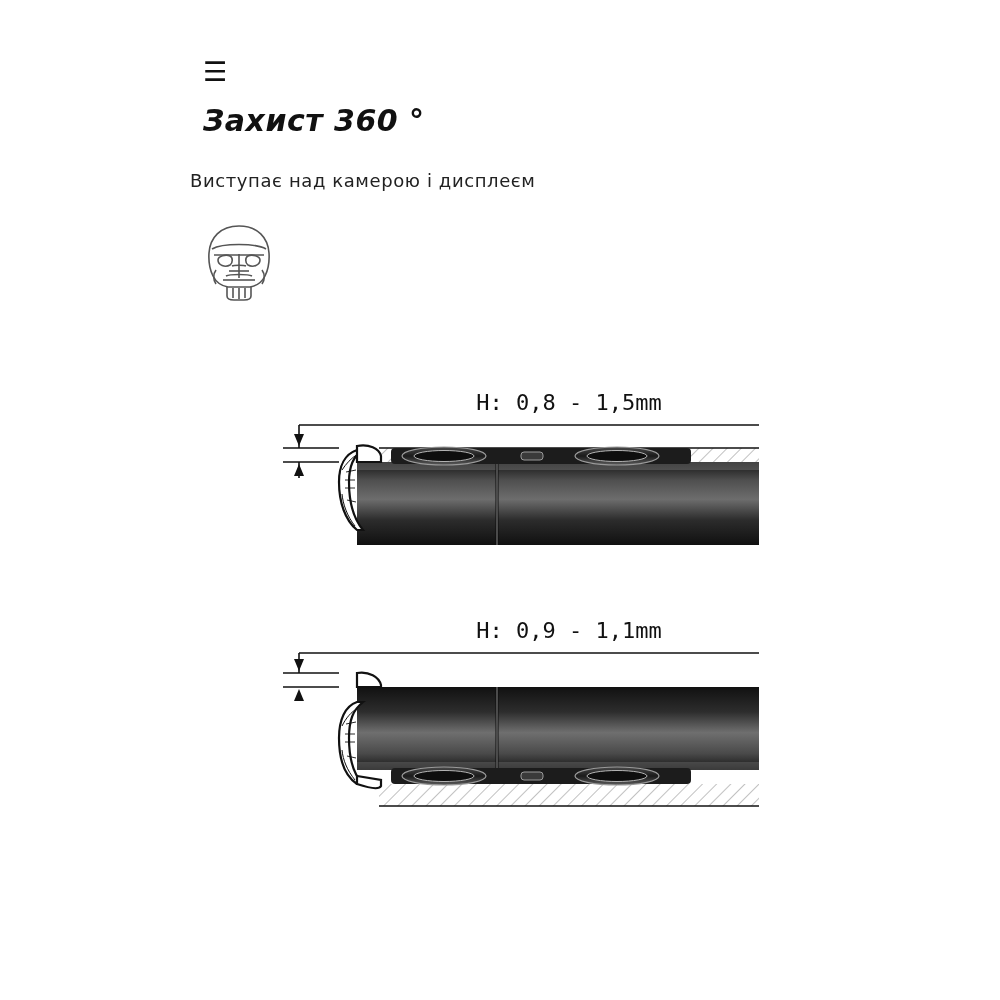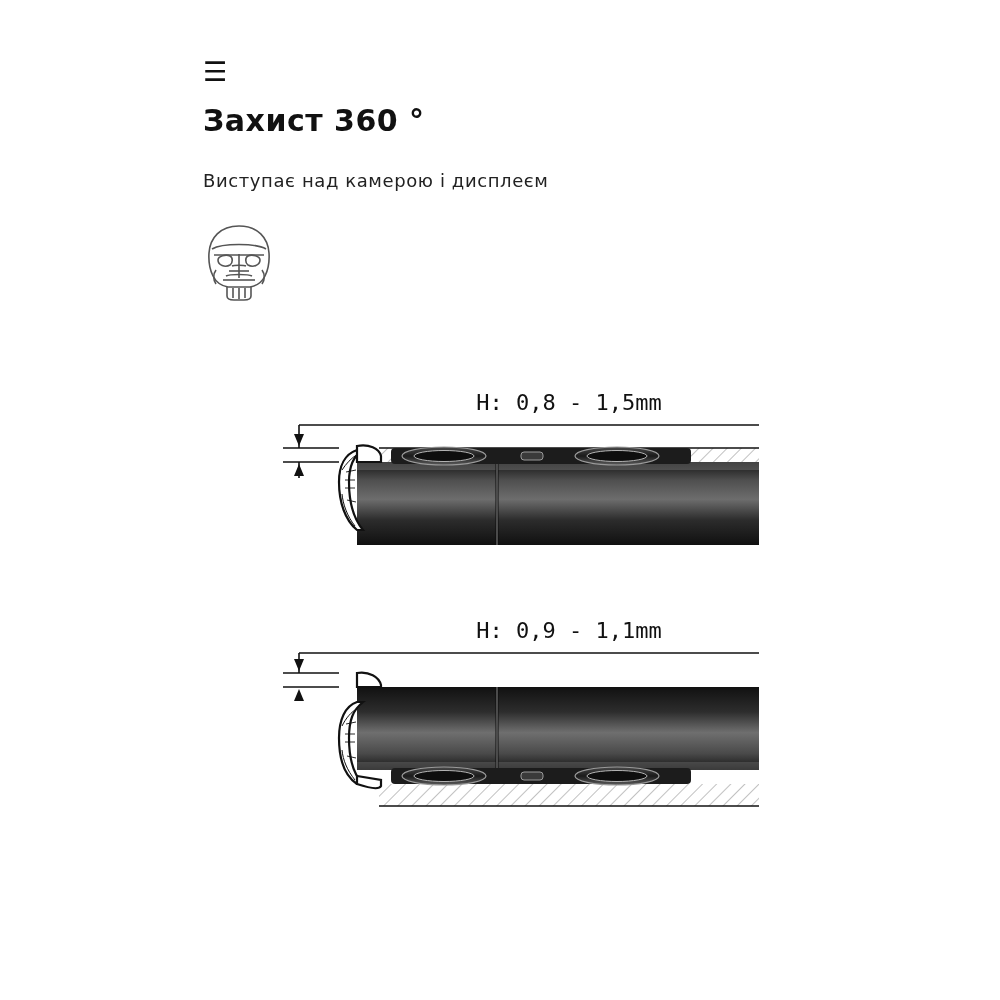--- a/index.html
+++ b/index.html
@@ -28,27 +28,28 @@
     color: #111;
     user-select: none;
   }
   .title {
     position: absolute;
     left: 203px;
     top: 103px;
     font-family: "DejaVu Sans", sans-serif;
     font-size: 30px;
     font-weight: bold;
+    font-style: italic;
     letter-spacing: 0.5px;
     color: #111;
     white-space: nowrap;
   }
   .subtitle {
     position: absolute;
-    left: 203px;
+    left: 190px;
     top: 170px;
     font-size: 18px;
     letter-spacing: 0.6px;
     color: #222;
     white-space: nowrap;
   }
   .trooper {
     position: absolute;
     left: 196px;
     top: 222px;

